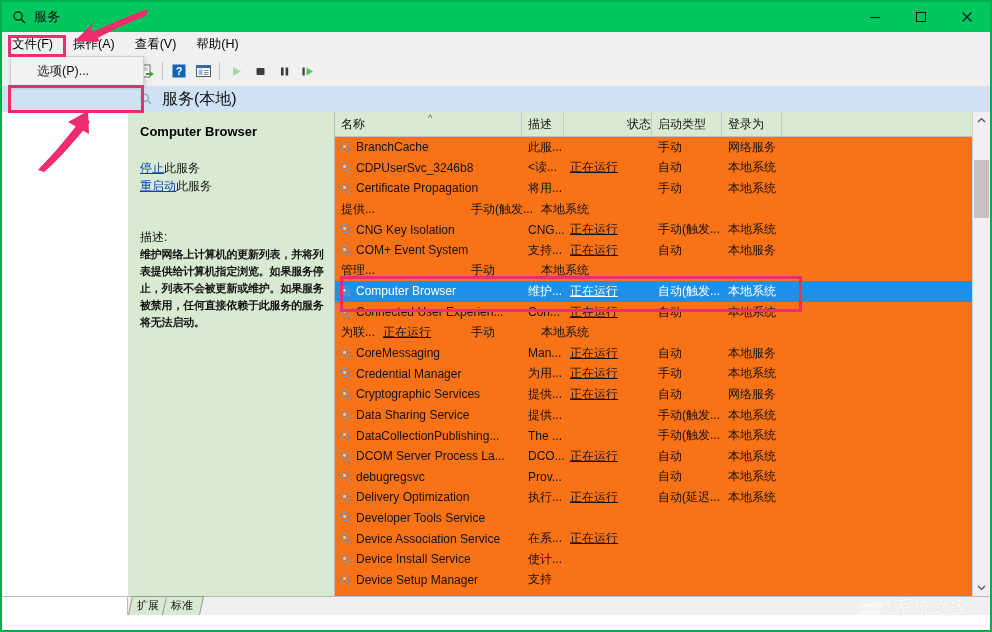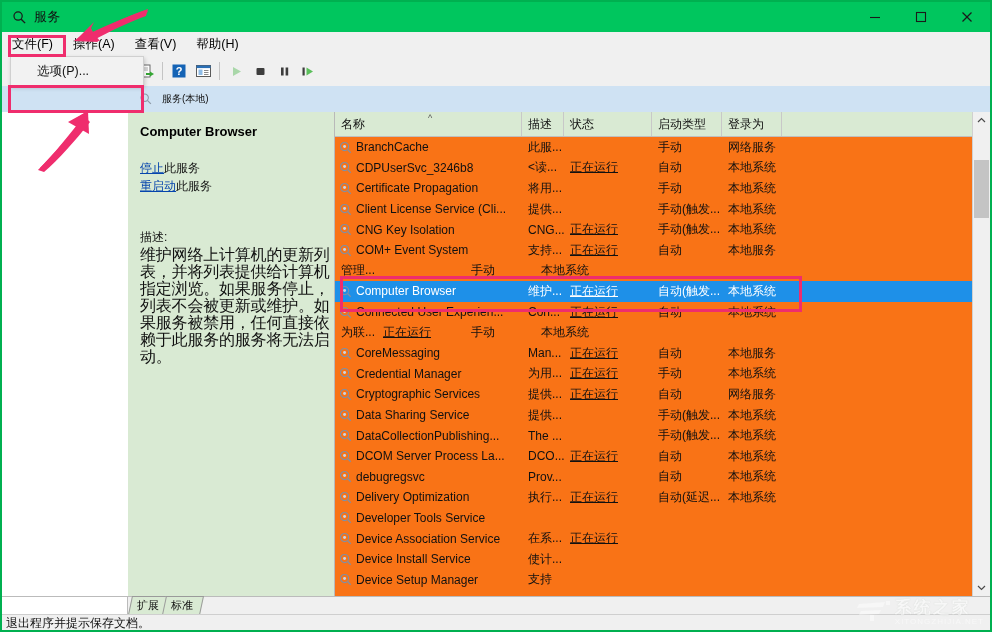--- a/index.html
+++ b/index.html
@@ -86,21 +86,21 @@
     background: #cfe2f3;
     display: flex; align-items: center;
   }
   .nodebar-inner {
     position: absolute; left: 126px; top: 84px;
     width: 862px; height: 26px;
     background: #cfe2f3;
     display: flex; align-items: center;
   }
   .node-icon { width: 20px; height: 20px; margin-left: 8px; display:flex; align-items:center; justify-content:center;}
-  .node-text { font-size: 10px; color: #111; margin-left: 6px; }
+  .node-text { font-size: 16px; color: #111; margin-left: 6px; }
 
   
   .content {
     position: absolute; left: 0; top: 110px;
     width: 988px; height: 484px;
     display: flex;
   }
   .left-pane {
     width: 126px;
     background: #ffffff;
@@ -119,23 +119,24 @@
     font-size: 13px; font-weight: bold; color: #000;
     margin: 4px 0 0 4px;
   }
   .detail-links { margin: 20px 0 0 4px; }
   .detail-link-row { font-size: 12px; color: #111; line-height: 18px; }
   .detail-link-row a { color: #0645ad; text-decoration: underline; }
   .detail-desc-label {
     font-size: 12px; color: #111; margin: 34px 0 0 4px;
   }
   .detail-desc {
-    font-size: 16px; color: #111; margin: 0 0 0 4px;
+    font-size: 11px; color: #111; margin: 0 0 0 4px;
     line-height: 17px; letter-spacing: -0.2px;
     width: 192px;
+    font-weight: bold;
   }
 
   
   .list-pane {
     flex: 1;
     background: #f97316;
     position: relative;
     overflow: hidden;
   }
   .list-header {
@@ -414,21 +415,21 @@
     <div class="list-pane">
 
       <div class="list-header">
         <div class="lh-cell" style="width:187px;">
           <span>名称</span>
           <span class="lh-sort">^</span>
         </div>
         <div class="lh-cell" style="width:42px;">
           <span>描述</span>
         </div>
-        <div class="lh-cell" style="width:88px;">
+        <div class="lh-cell" style="width:88px;justify-content:flex-end;">
           <span>状态</span>
         </div>
         <div class="lh-cell" style="width:70px;text-align:center;">
           <span>启动类型</span>
         </div>
         <div class="lh-cell" style="width:60px;">
           <span>登录为</span>
         </div>
         <div class="lh-cell" style="width:180px;border-right:none;"></div>
       </div>
@@ -500,30 +501,20 @@
               <span></span>
             </div>
             <div class="cell" style="width:70px">
               <span>手动</span>
             </div>
             <div class="cell" style="width:60px">
               <span>本地系统</span>
             </div>
           </div>
           <div class="row">
-            <div class="cell name" style="width:187px">
-              <span class="svc-icon">
-                <svg width="13" height="13" viewBox="0 0 14 14">
-                  <circle cx="6" cy="6" r="4.4" fill="none" stroke="#7f8fa6" stroke-width="1.2"></circle>
-                  <circle cx="6" cy="6" r="1.6" fill="#c9d6e6"></circle>
-                  <line x1="9.2" y1="9.2" x2="12.6" y2="12.6" stroke="#7f8fa6" stroke-width="1.3"></line>
-                </svg>
-              </span>
-              <span>Client License Service (Cli...</span>
-            </div>
             <div class="cell" style="width:42px">
               <span>提供...</span>
             </div>
             <div class="cell" style="width:88px">
               <span></span>
             </div>
             <div class="cell" style="width:70px">
               <span>手动(触发...</span>
             </div>
             <div class="cell" style="width:60px">
@@ -961,23 +952,20 @@
   </div>
 
   <div class="tabsbar">
     <div class="tabs-left"></div>
     <div class="tabs">
       <div class="tab"><span>扩展</span></div>
       <div class="tab"><span>标准</span></div>
     </div>
   </div>
 
-  <div class="statusbar">
-    <div class="status-text">退出程序并提示保存文档。</div>
-  </div>
 
   <div class="dropdown">
     <div class="dd-item">选项(P)...</div>
   </div>
 
   <div class="watermark">
     <svg width="40" height="26" viewBox="0 0 40 26">
       <path d="M4 6 L30 4 L28 9 L2 10 Z" fill="#ffffff" opacity="0.85"></path>
       <path d="M6 13 L26 12 L24 16 L4 17 Z" fill="#ffffff" opacity="0.85"></path>
       <rect x="31" y="3" width="4" height="4" fill="#ffffff" opacity="0.85"></rect>

